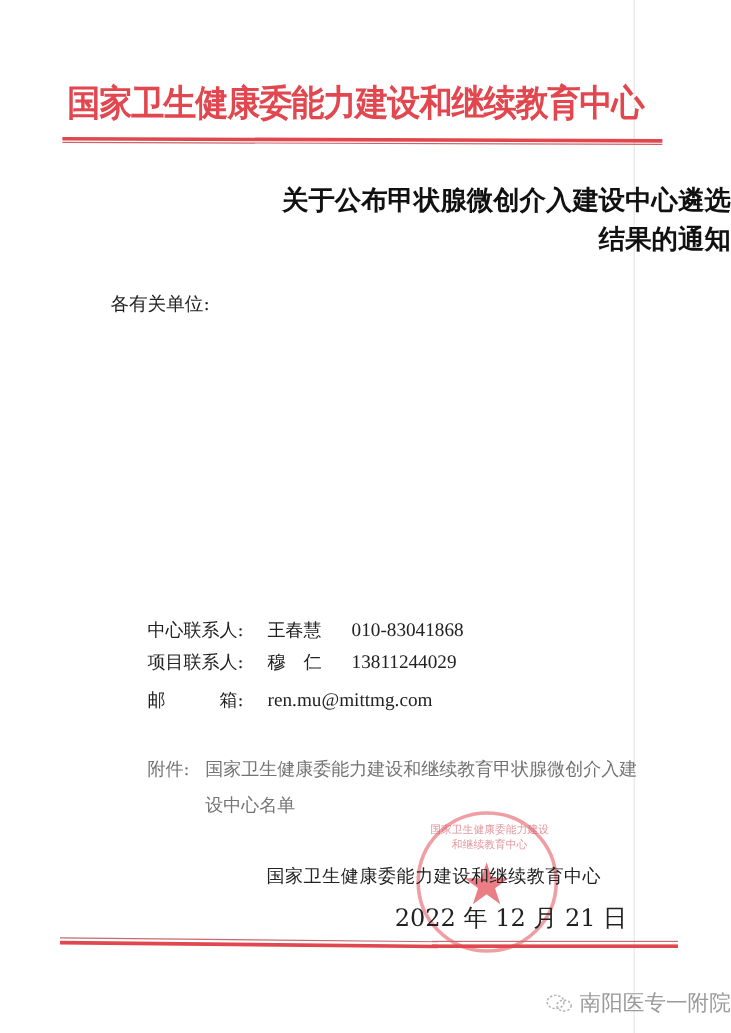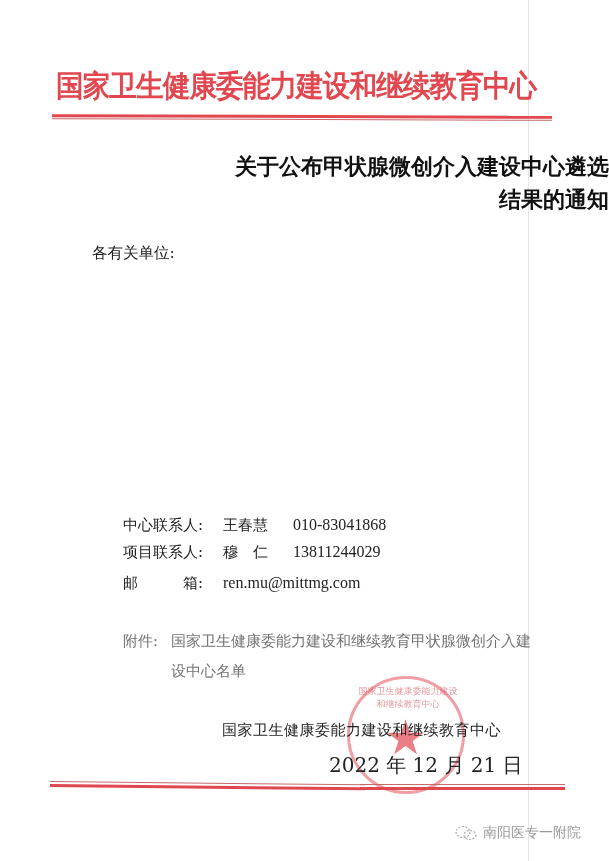--- a/index.html
+++ b/index.html
@@ -51,21 +51,21 @@
   .seal .seal-text { position: absolute; left: 8px; top: 6px; width: 100px; text-align: center; font-size: 9px; color: rgba(210,80,90,0.6); }
 
   .sign-org { position: absolute; left: 222px; top: 721px; font-size: 15px; color: #222; letter-spacing: 0.5px; white-space: nowrap; }
   .sign-date { position: absolute; left: 329px; top: 752px; font-size: 20px; color: #222; white-space: nowrap; }
 
   .rule-bot-1 { left: 50px; top: 781px; width: 315px; height: 1px; background: #c56a6e; transform: rotate(0.6deg); transform-origin: left; }
   .rule-bot-2 { left: 50px; top: 784px; width: 315px; height: 3px; background: #e0474e; transform: rotate(0.6deg); transform-origin: left; }
   .rule-bot-3 { left: 360px; top: 784px; width: 205px; height: 1px; background: #c56a6e; }
   .rule-bot-4 { left: 360px; top: 787px; width: 205px; height: 3px; background: #e0474e; }
 
-  .watermark { position: absolute; left: 455px; top: 824px; display: flex; align-items: center; gap: 6px; color: #9a9a9a; font-family: "DejaVu Sans", sans-serif; font-size: 14px; white-space: nowrap; }
+  .watermark { position: absolute; left: 455px; top: 824px; display: flex; align-items: center; gap: 6px; color: #9a9a9a; font-family: "DejaVu Sans", sans-serif; font-size: 18px; white-space: nowrap; }
   .watermark .wm-icon { width: 22px; height: 16px; position: relative; }
 </style>
 </head>
 <body>
 
 <div class="page">
   <div class="page-edge"></div>
 
   <div class="header-title">国家卫生健康委能力建设和继续教育中心</div>
   <div class="red-rule rule-top-1"></div>

